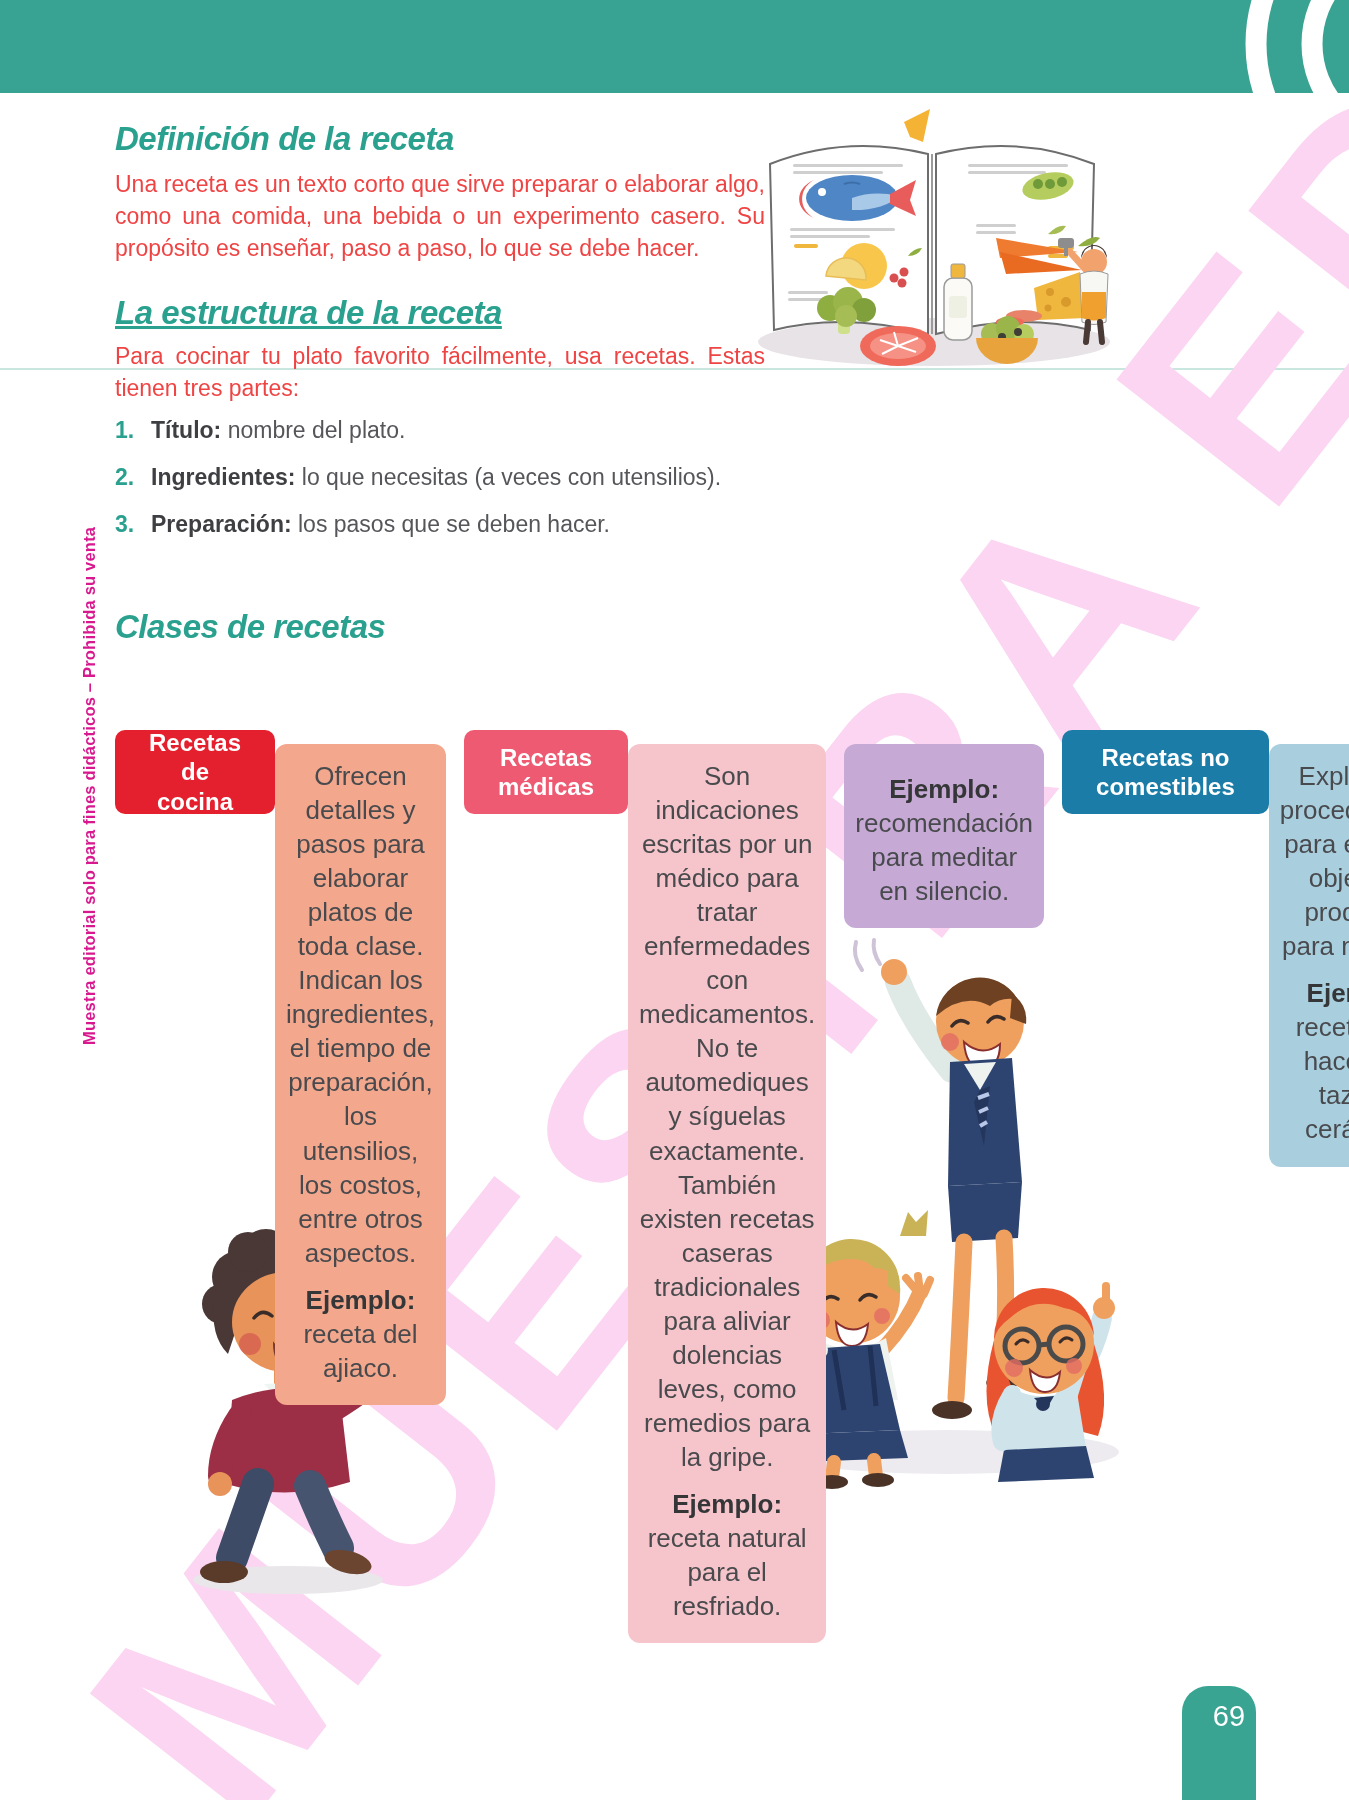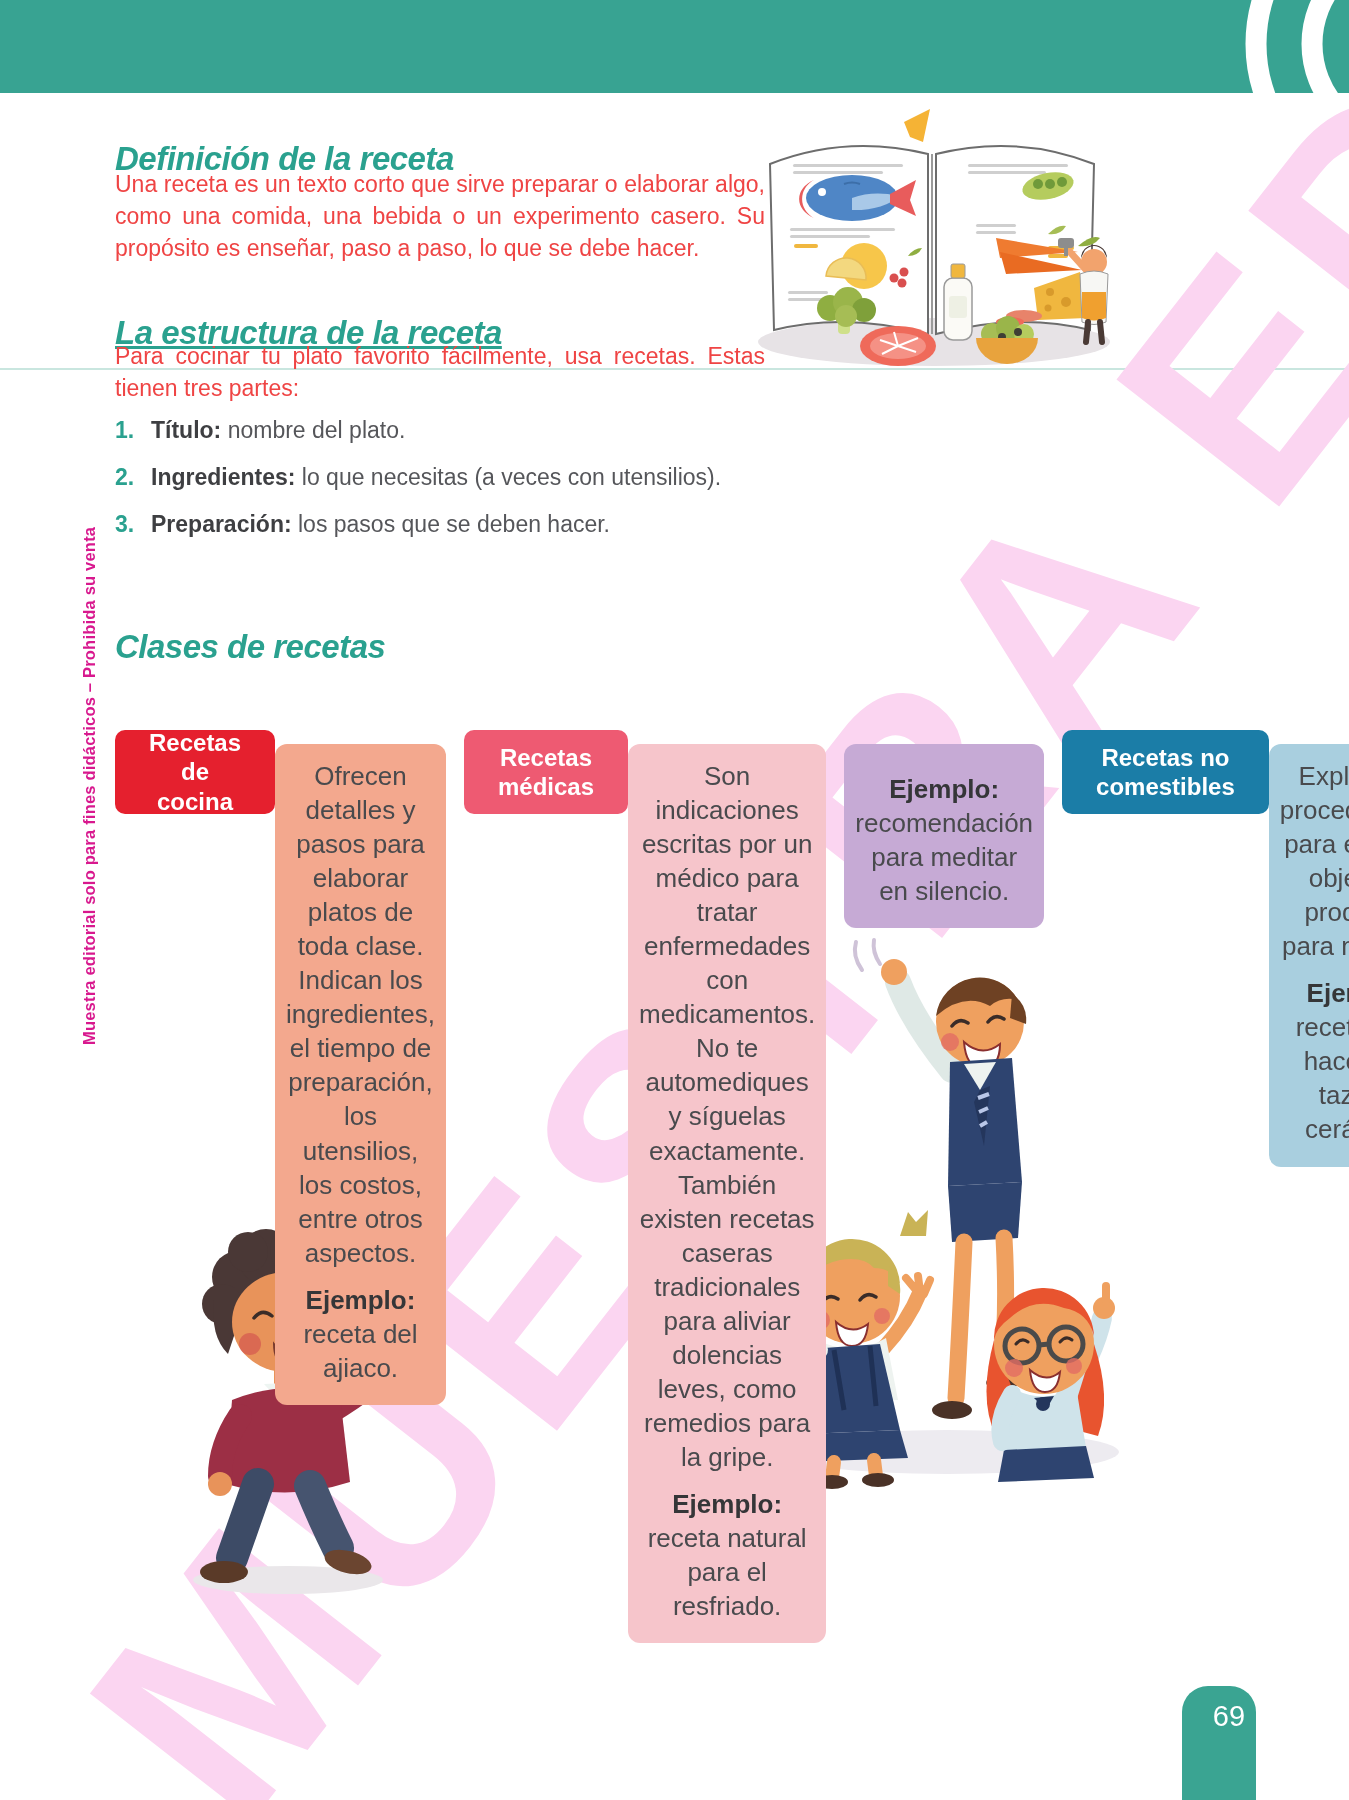--- a/index.html
+++ b/index.html
@@ -14,21 +14,21 @@
   .thin-rule{position:absolute;left:0;top:368px;width:1349px;height:2px;background:#c9e6df;z-index:0;}
   
   .watermark{
     position:absolute;left:40px;top:1680px;z-index:1;
     font-size:300px;font-weight:bold;letter-spacing:14px;white-space:nowrap;
     color:#fbd5f1;transform:rotate(-52deg);transform-origin:0 0;line-height:1;
   }
   
   .h-teal{
     position:absolute;left:115px;z-index:4;
-    font-size:33px;font-weight:bold;font-style:italic;color:#2aa18f;letter-spacing:-0.5px;margin-top:20px;
+    font-size:33px;font-weight:bold;font-style:italic;color:#2aa18f;letter-spacing:-0.5px;
   }
   .p-body{
     position:absolute;left:115px;z-index:4;
     font-size:23px;line-height:1.4;color:#ef4444;text-align:justify;
   }
   
   .num-list{position:absolute;left:115px;top:416px;width:680px;z-index:4;font-size:23px;}
   .num-row{display:flex;margin-bottom:17px;line-height:1.3;}
   .num-row .num{color:#2aa18f;font-weight:bold;width:36px;flex:0 0 36px;}
   .num-row .lbl{font-weight:bold;color:#3e3f42;}

